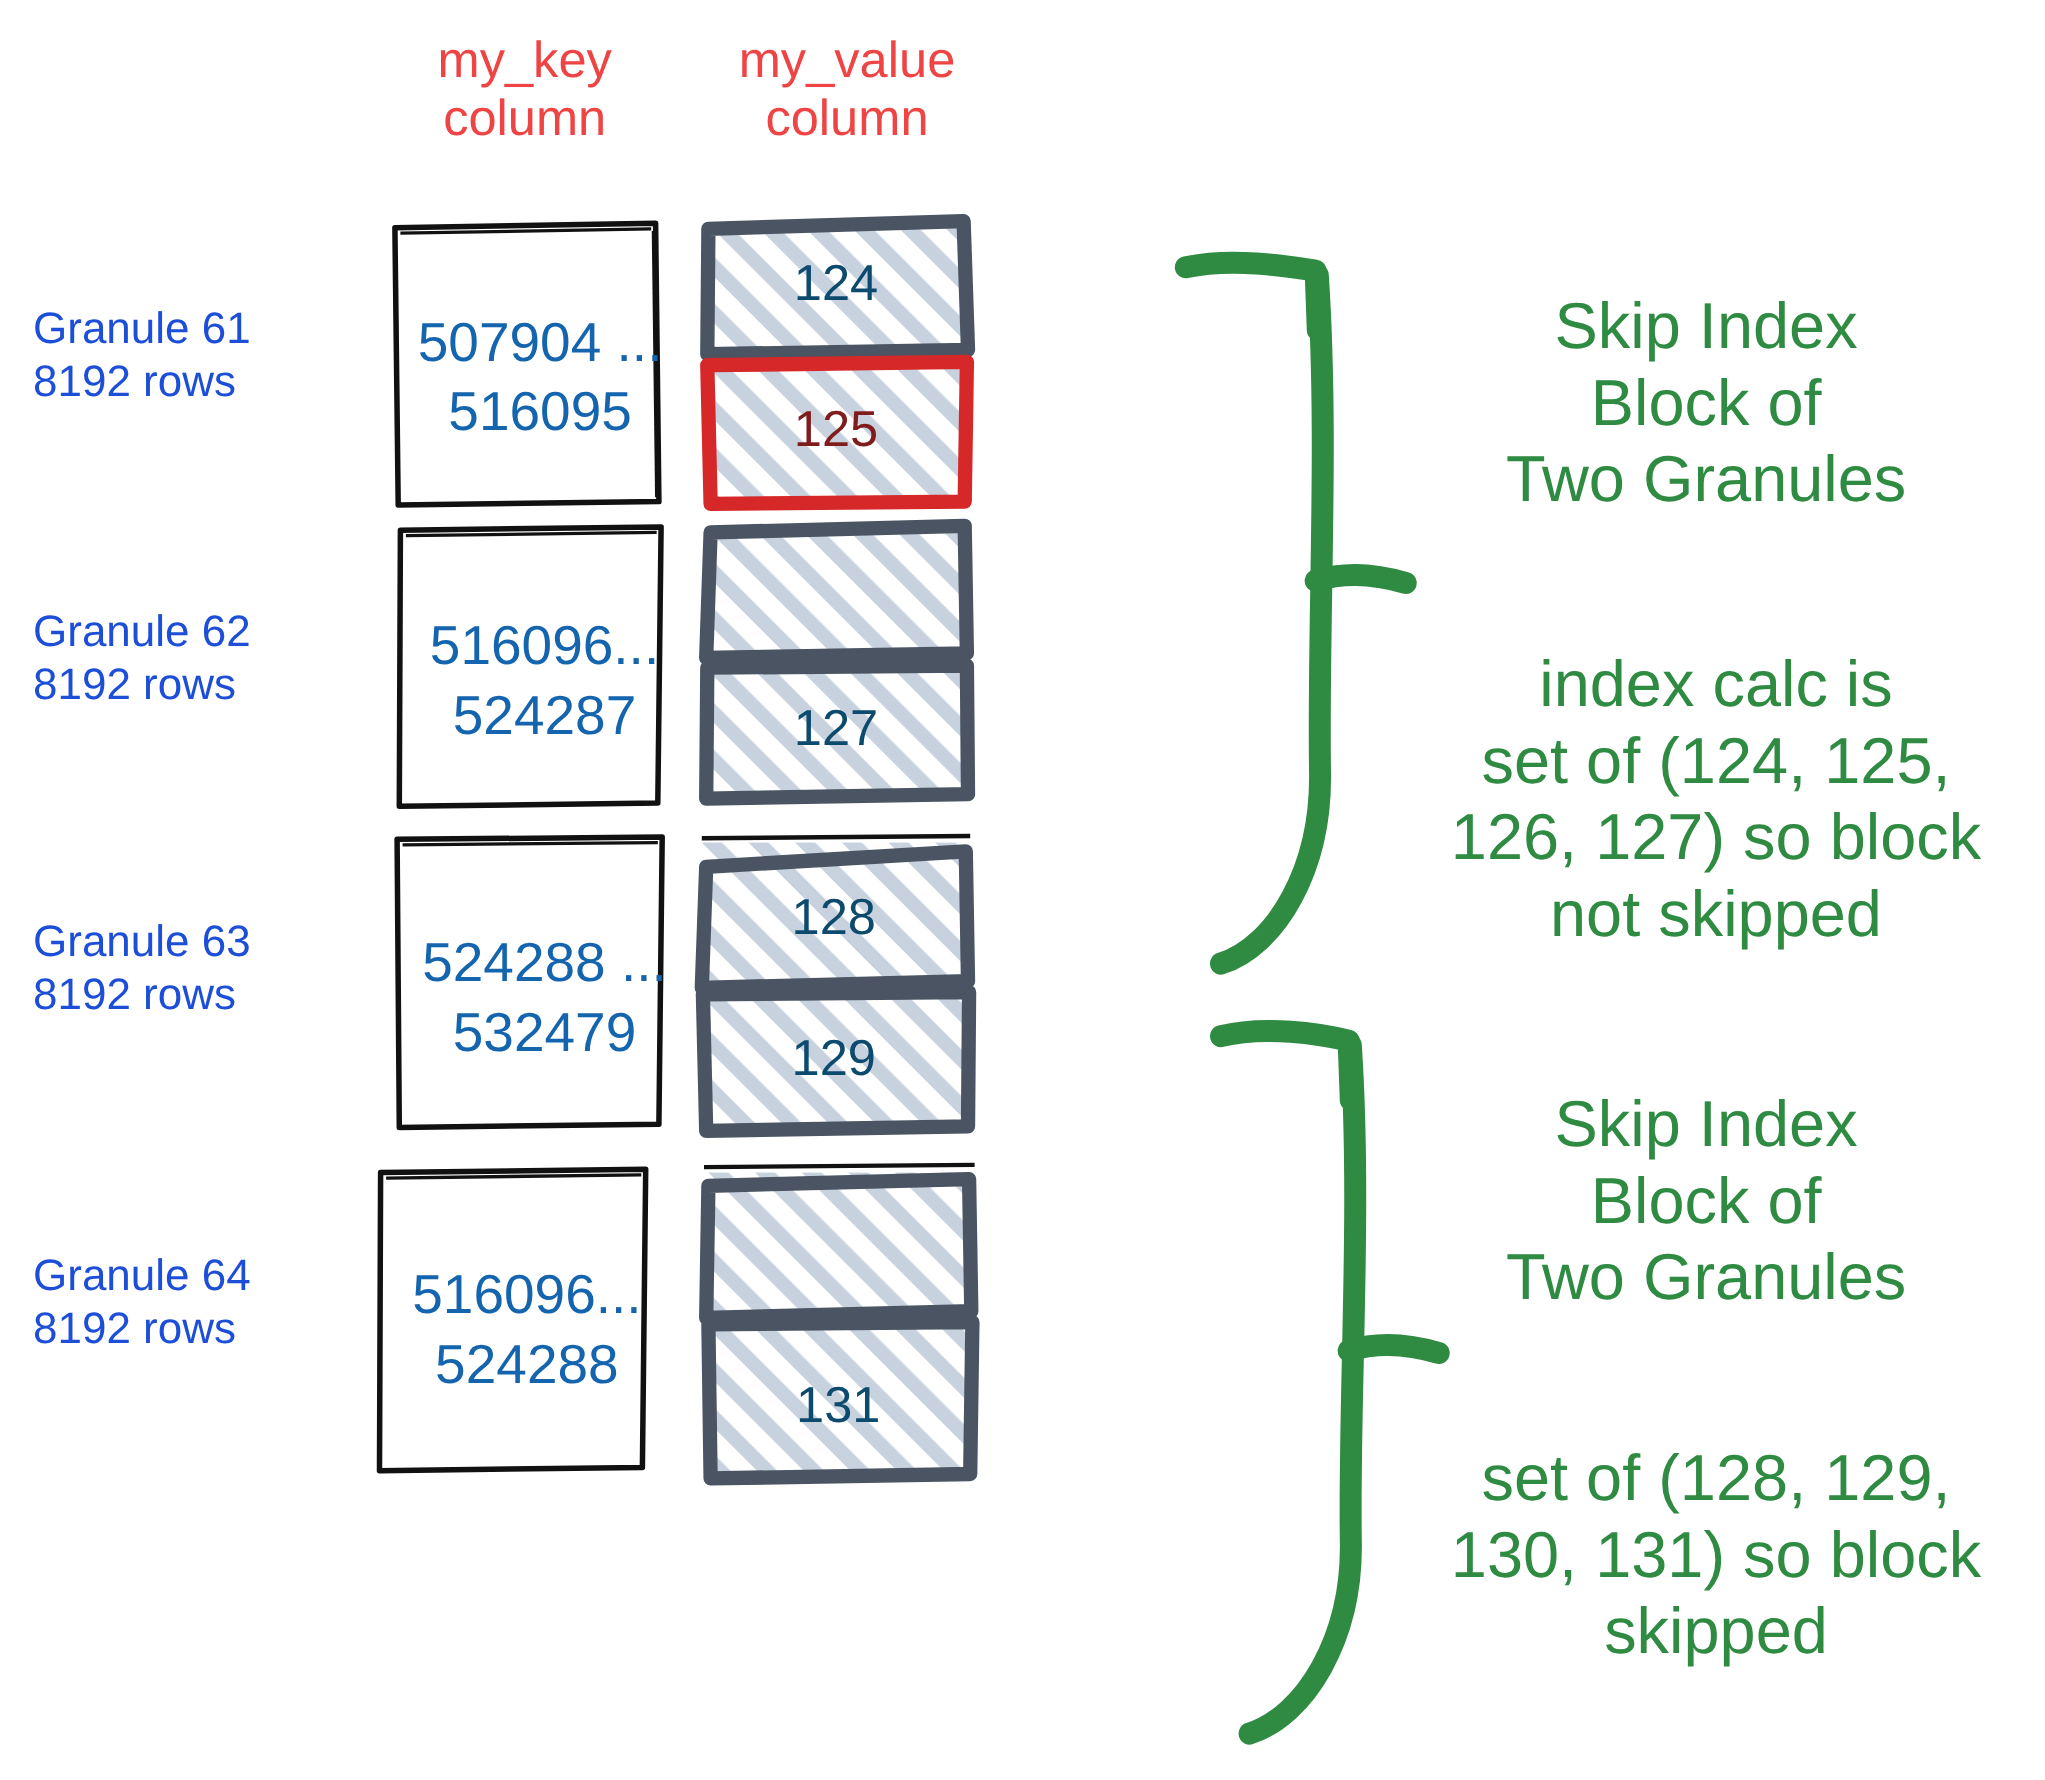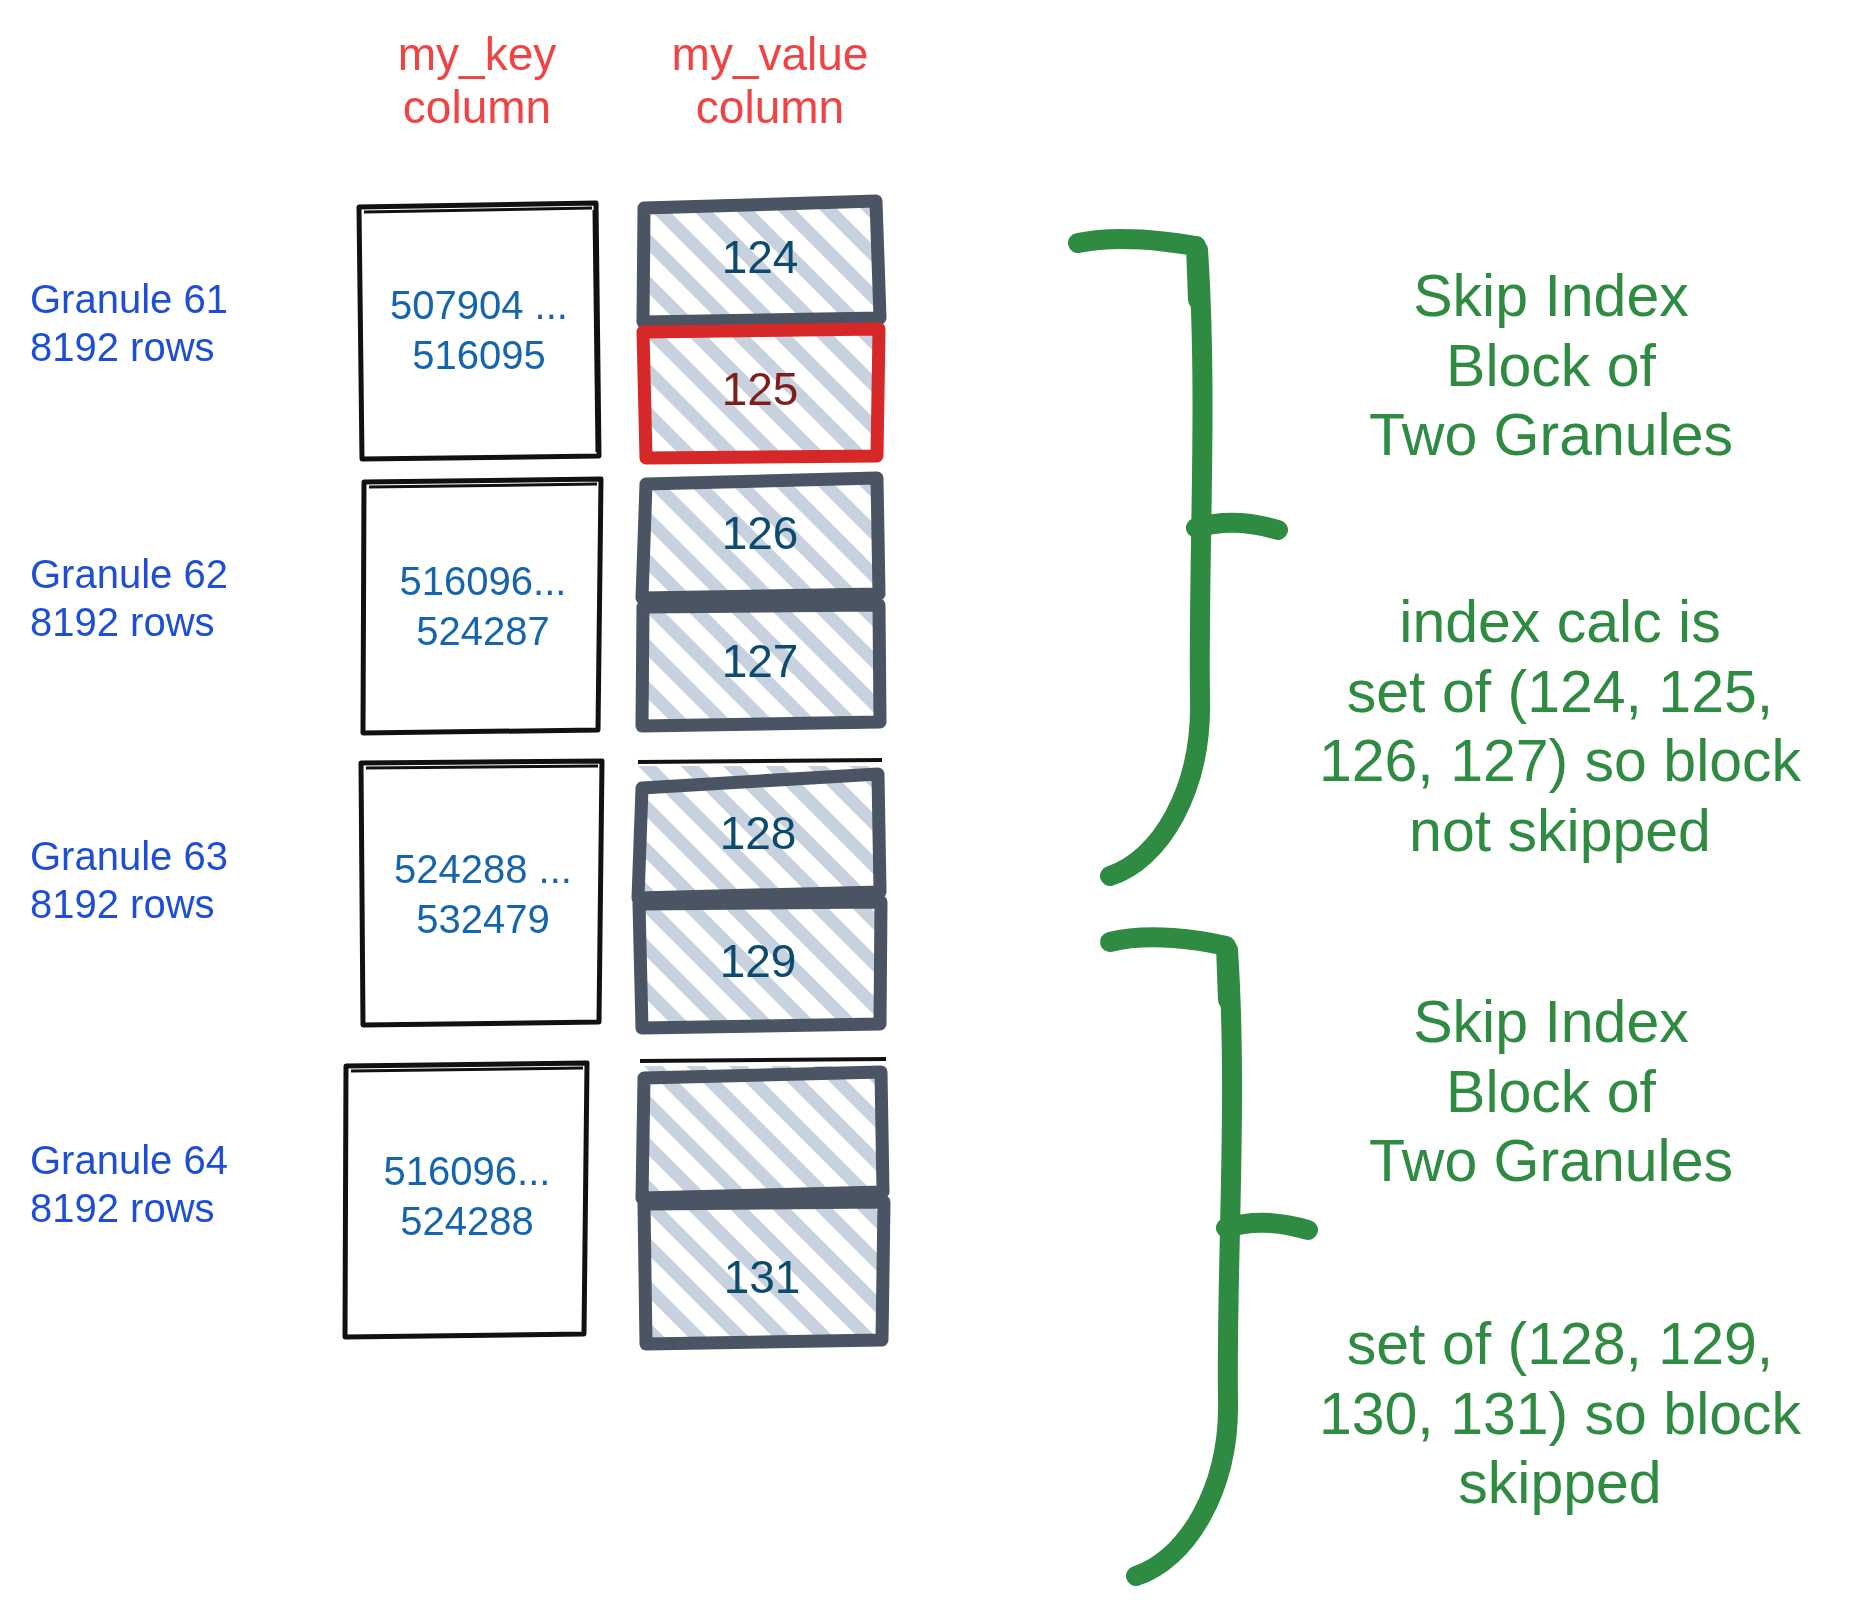--- a/index.html
+++ b/index.html
@@ -47,24 +47,24 @@
   }
   .key-box .kb-svg {
     position: absolute;
     inset: 0;
     width: 100%;
     height: 100%;
     overflow: visible;
   }
   .key-text {
     position: absolute;
-    left: 0;
+    left: 12px;
     width: 100%;
     text-align: center;
-    font-size: 40px;
+    font-size: 50px;
     line-height: 1.25;
     color: #1565AE;
     white-space: pre-line;
   }
 
   
   .val-box {
     position: absolute;
     box-sizing: border-box;
   }
@@ -170,21 +170,20 @@
   <svg class="val-svg" viewBox="0 0 248 128" preserveAspectRatio="none">
     <defs>
       <pattern id="h126" width="30" height="30" patternUnits="userSpaceOnUse" patternTransform="rotate(-45)">
         <rect width="30" height="30" fill="#ffffff"></rect>
         <rect width="13" height="30" fill="#C8D2DE"></rect>
       </pattern>
     </defs>
     <rect x="5" y="5" width="238" height="118" fill="url(#h126)"></rect>
     <path d="M10,10 L241,4 L243,120 L6,124 Z" fill="none" stroke="#4A5462" stroke-width="13" stroke-linejoin="round" stroke-linecap="round"></path>
   </svg>
-  <div class="val-text" style="top:32px;">126</div>
 </div>
 
 <div class="val-box" style="left:636px; top:602px; width:248px; height:128px;">
   <svg class="val-svg" viewBox="0 0 248 128" preserveAspectRatio="none">
     <defs>
       <pattern id="h127" width="30" height="30" patternUnits="userSpaceOnUse" patternTransform="rotate(-45)">
         <rect width="30" height="30" fill="#ffffff"></rect>
         <rect width="13" height="30" fill="#C8D2DE"></rect>
       </pattern>
     </defs>

